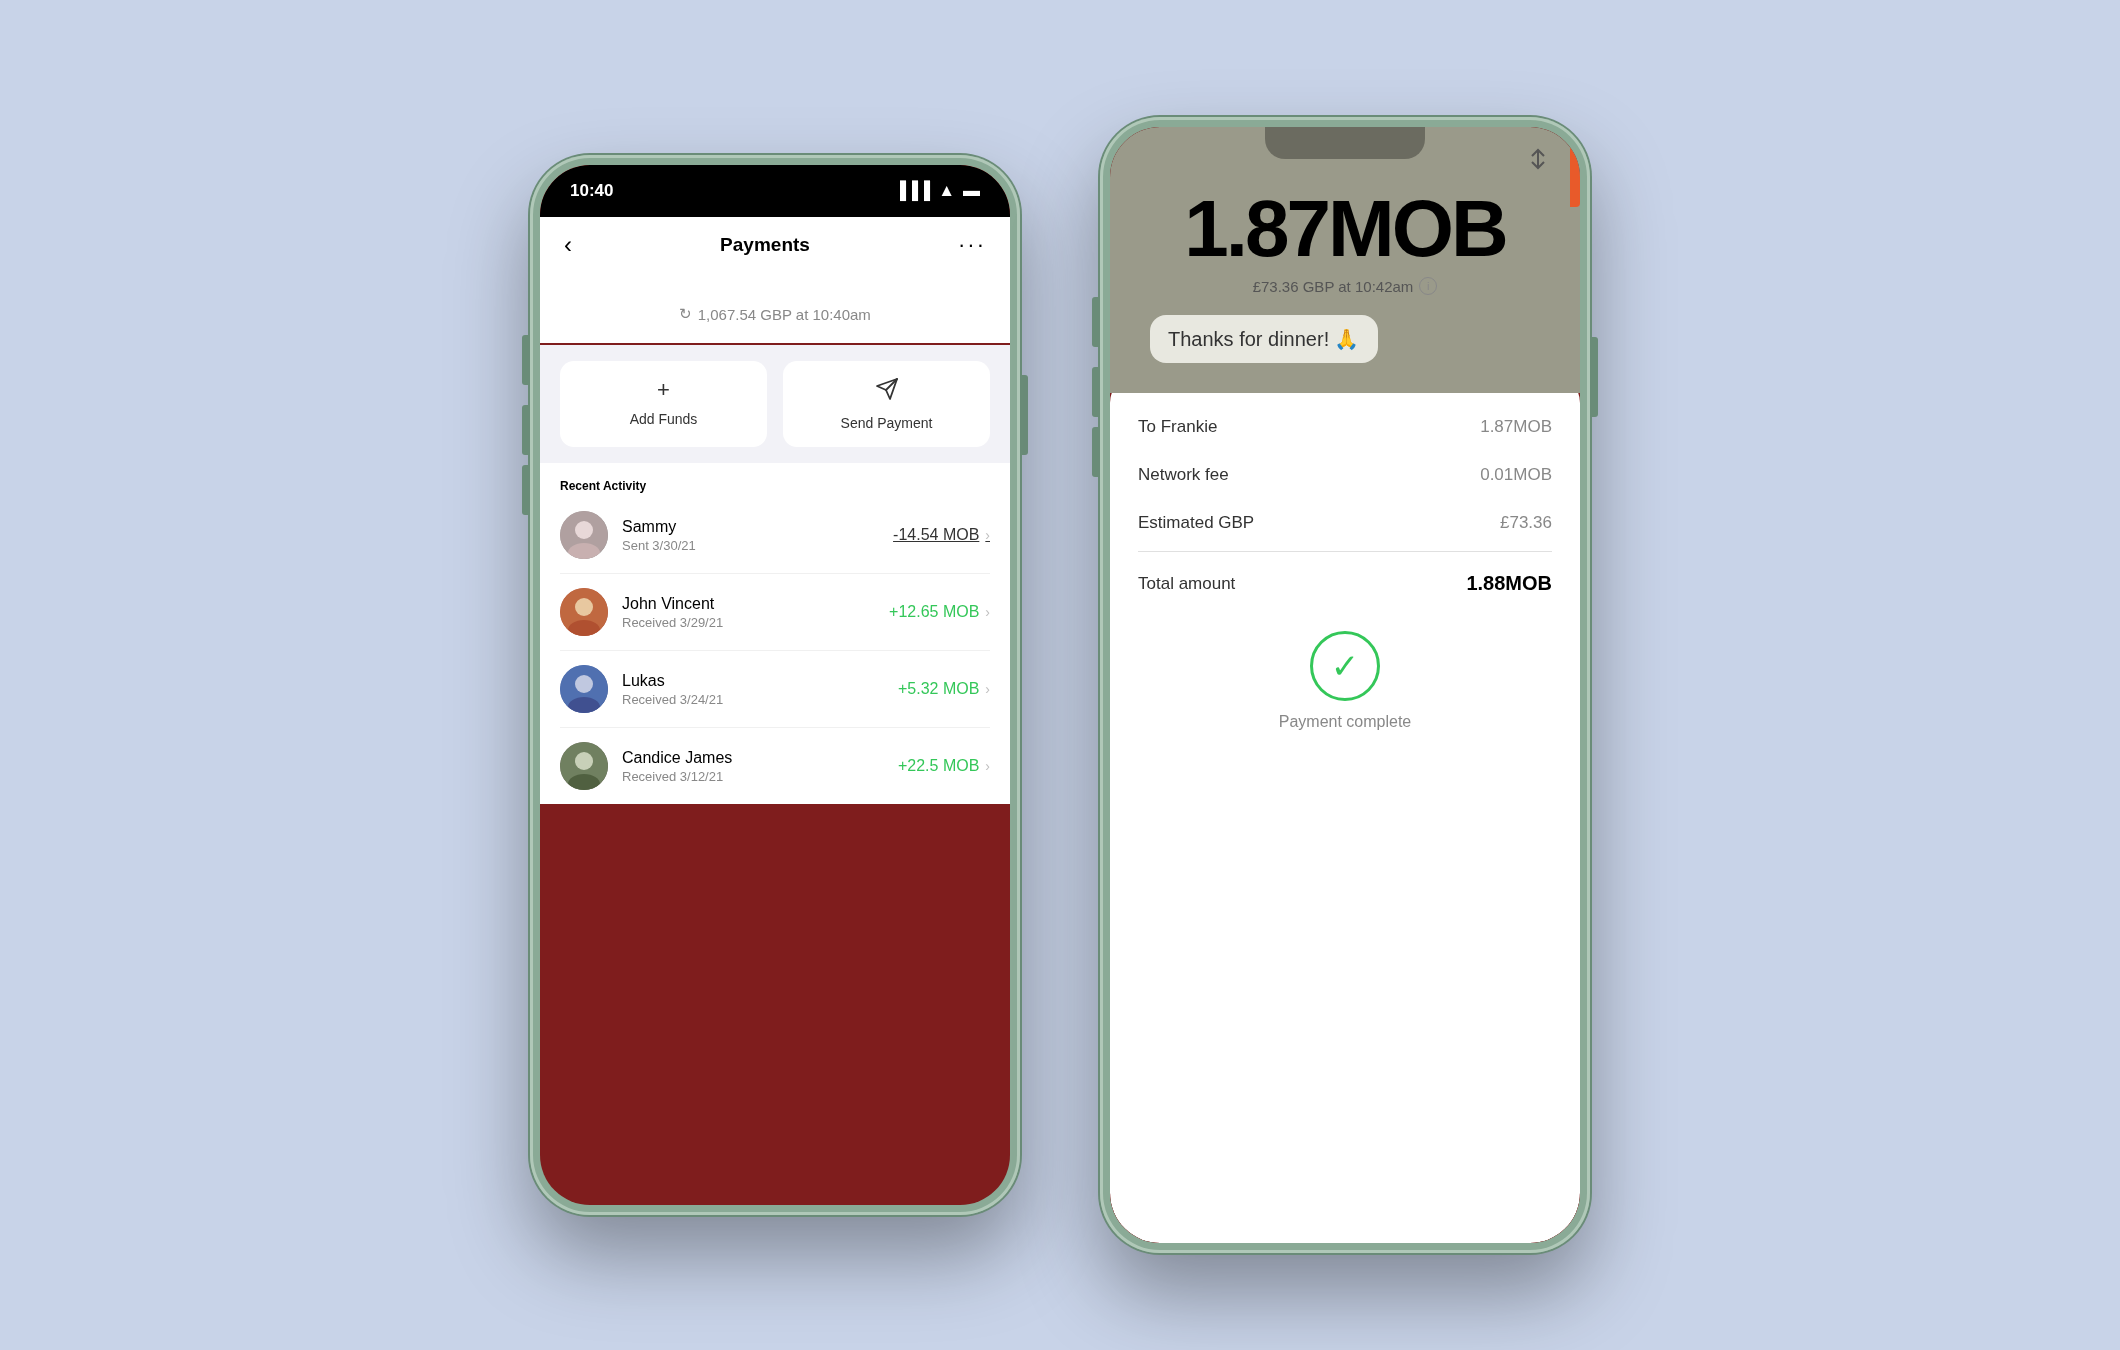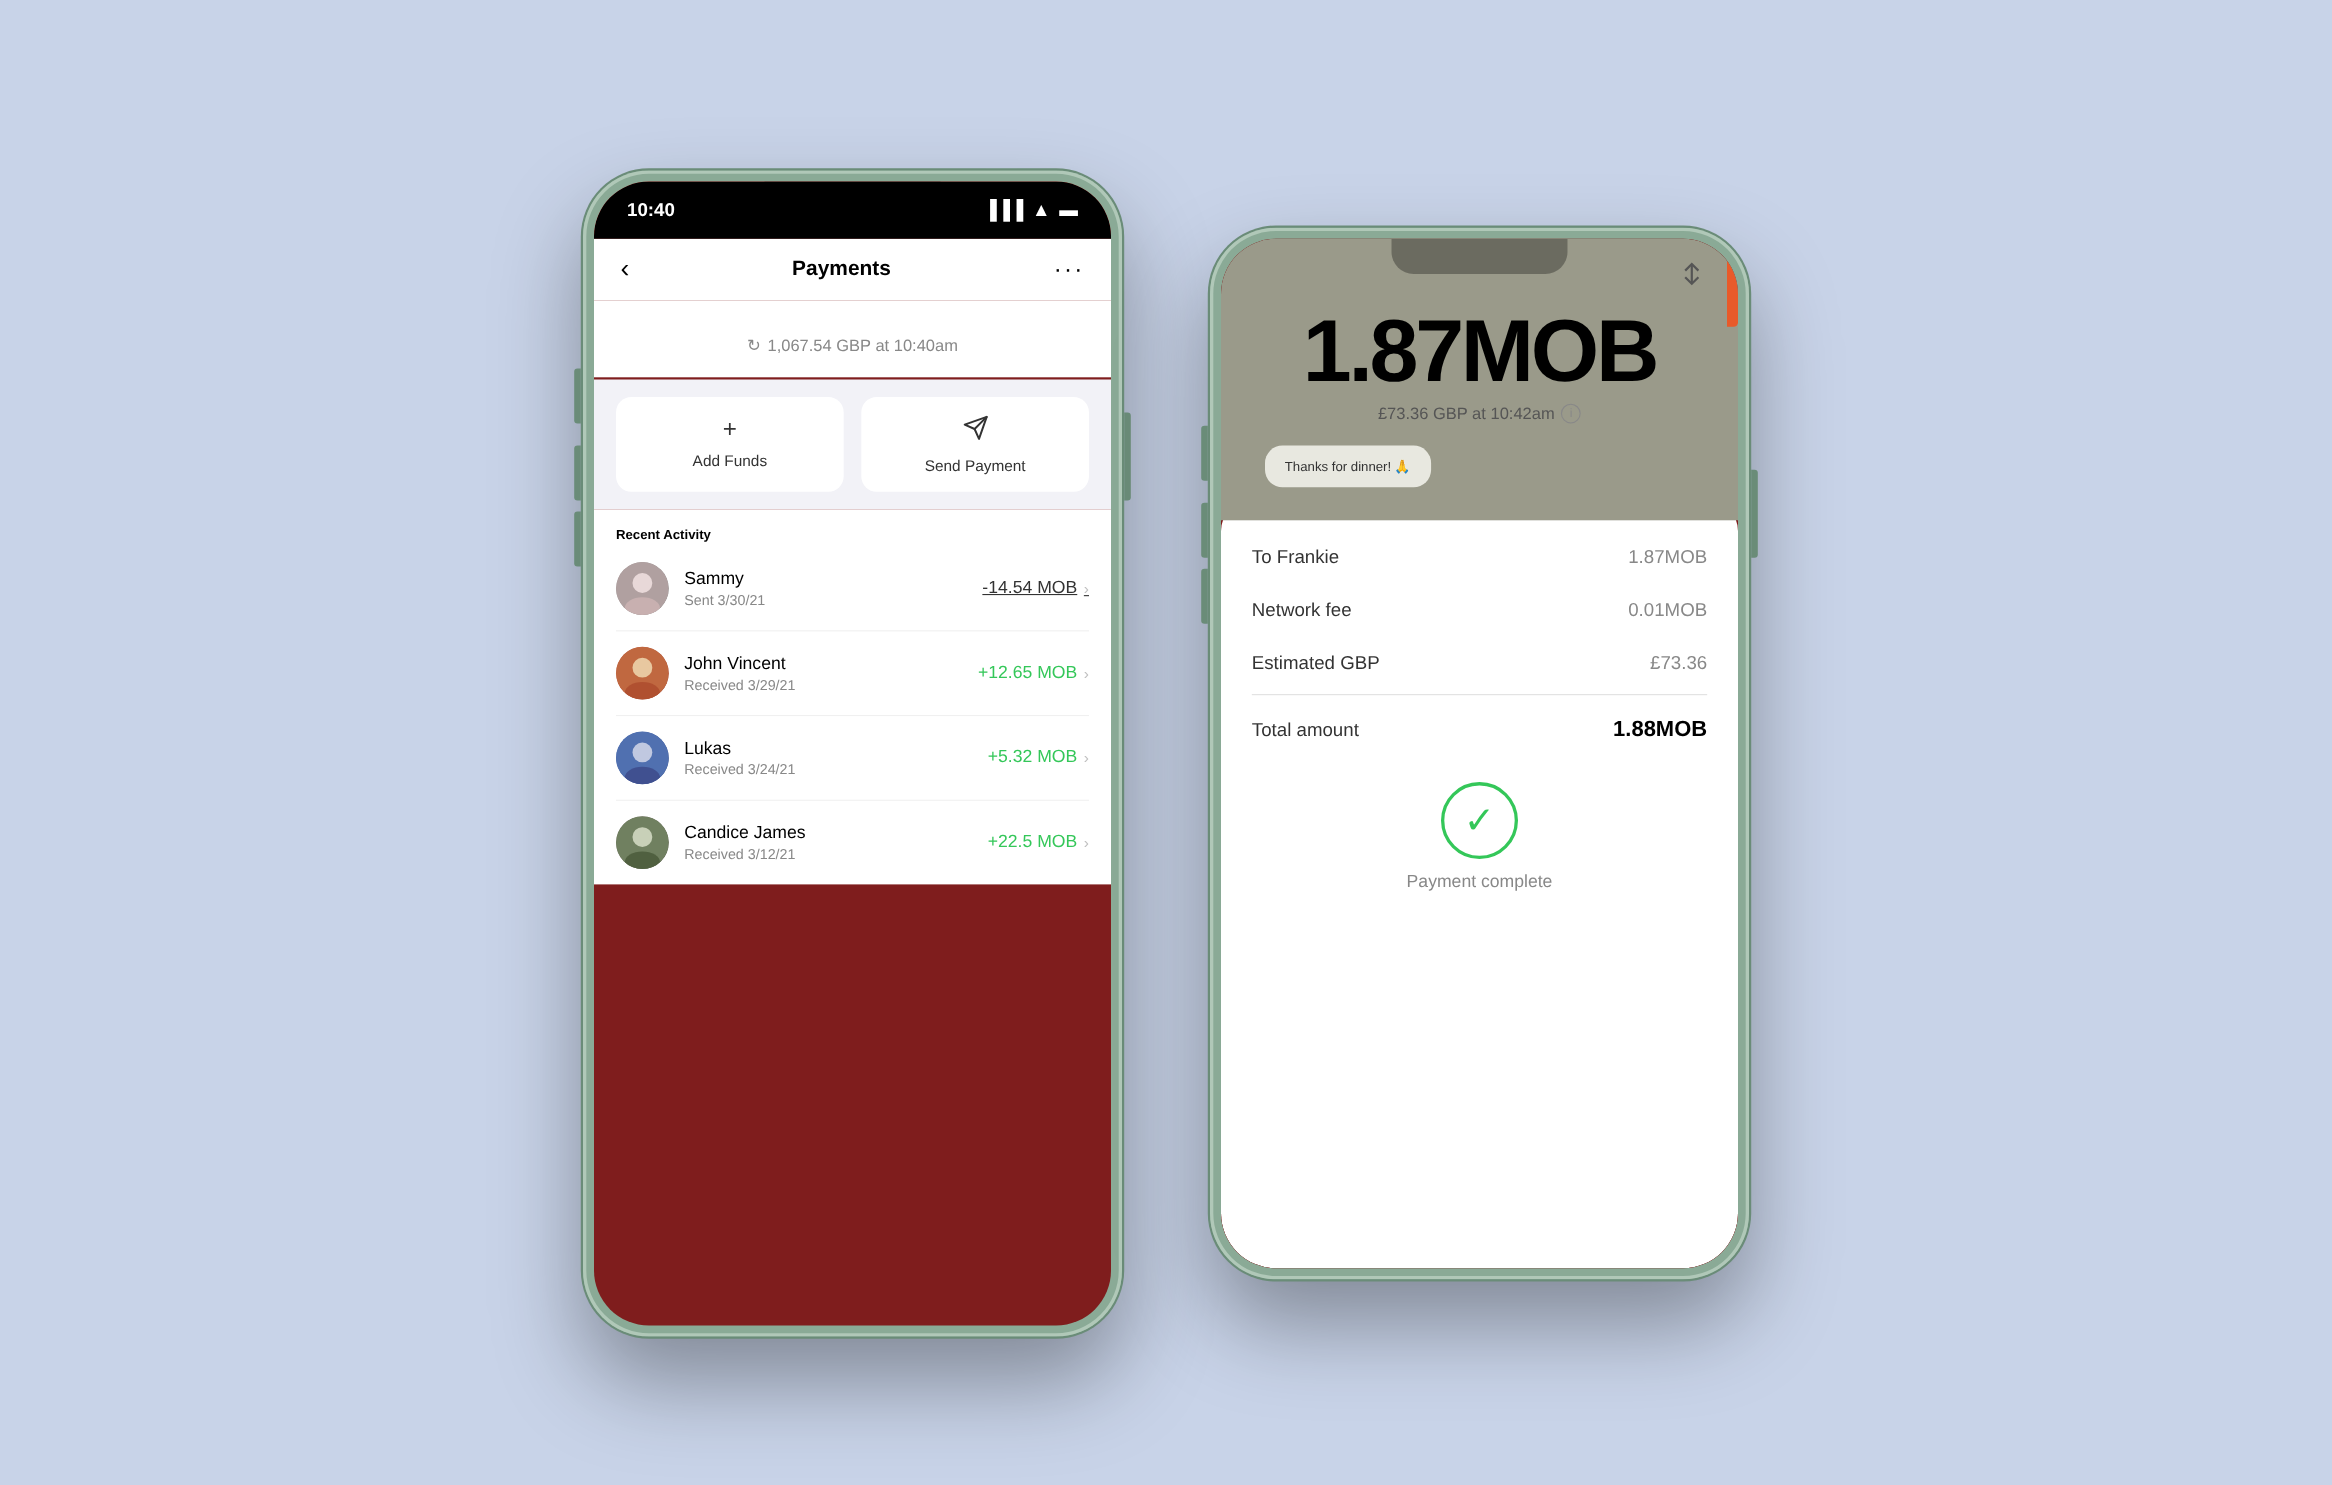--- a/index.html
+++ b/index.html
@@ -37,21 +37,21 @@
     }
 
     .phone-1 {
       width: 490px;
       height: 1060px;
       margin-top: 20px;
     }
 
     .phone-2 {
       width: 490px;
-      height: 956px;
+      height: 1136px;
       margin-top: 20px;
     }
 
     
     .phone::before {
       content: '';
       position: absolute;
       left: -8px;
       top: 180px;
       width: 6px;
@@ -332,21 +332,21 @@
       align-items: center;
       justify-content: center;
       font-size: 11px;
       color: #888;
     }
 
     .message-bubble {
       background: #e8e8e0;
       border-radius: 16px;
       padding: 12px 18px;
-      font-size: 12px;
+      font-size: 20px;
       color: #333;
       margin-top: 20px;
       align-self: flex-start;
       margin-left: 10px;
     }
 
     .phone-2-bottom {
       background: #fff;
       flex: 1;
       border-radius: 30px 30px 50px 50px;

